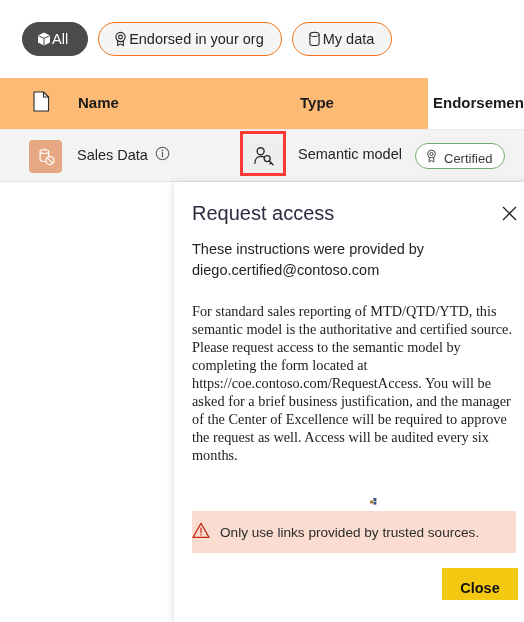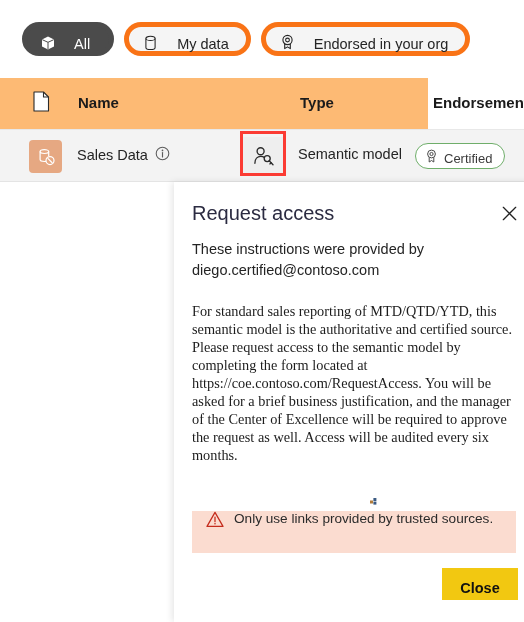--- a/index.html
+++ b/index.html
@@ -26,26 +26,26 @@
     width: 524px;
     height: 78px;
     display: flex;
     align-items: center;
     gap: 10px;
     padding-left: 22px;
     background: #ffffff;
   }
   .pill {
     display: inline-flex;
-    align-items: flex-end;
-    gap: 18px;
+    align-items: center;
+    gap: 0;
     height: 34px;
     padding: 0 17px 0 13px;
     border-radius: 18px;
-    border: 5px solid #f97316;
+    border: 1px solid #f97316;
     background: #f5f5f5;
     color: #242424;
     font-size: 14.5px;
     line-height: 1;
     white-space: nowrap;
     cursor: pointer;
   }
   .pill.selected {
     background: #4b4b4b;
     border-color: #4b4b4b;
@@ -215,22 +215,22 @@
     width: 8px; height: 8px;
     z-index: 11;
   }
   .warn {
     position: absolute;
     left: 18px; top: 329px;
     width: 324px;
     height: 42px;
     background: #fbdcd0;
     display: flex;
+    align-items: center;
     gap: 10px;
-    padding-left: 14px;
     font-size: 13.6px;
     color: #2b2b2b;
   }
   .btn-close {
     position: absolute;
     right: 15px; bottom: 22px;
     min-width: 76px;
     height: 32px;
     background: #f2c811;
     border: none;
@@ -255,37 +255,37 @@
           <path d="M8 1.6 L14 4.6 L14 11.4 L8 14.4 L2 11.4 L2 4.6 Z" fill="#ffffff"></path>
           <path d="M2.3 4.7 L8 7.3 L13.7 4.7" fill="none" stroke="#4b4b4b" stroke-width="1"></path>
           <path d="M8 7.3 L8 14.2" fill="none" stroke="#4b4b4b" stroke-width="1"></path>
         </svg>
       </span>
       <span>All</span>
     </div>
 
     <div class="pill">
       <span class="pico">
-        <svg width="15" height="16" viewBox="0 0 15 16">
-          <ellipse cx="7.5" cy="3.4" rx="4.6" ry="2.1" fill="none" stroke="#242424" stroke-width="1.05"></ellipse>
-          <path d="M2.9 3.4 L2.9 12.4 C2.9 13.5 4.96 14.5 7.5 14.5 C10.04 14.5 12.1 13.5 12.1 12.4 L12.1 3.4" fill="none" stroke="#242424" stroke-width="1.05"></path>
-        </svg>
-      </span>
-      <span>My data</span>
-    </div>
-
-    <div class="pill">
-      <span class="pico">
         <svg width="15" height="17" viewBox="0 0 15 17">
           <circle cx="7.5" cy="6" r="4.6" fill="none" stroke="#242424" stroke-width="1.1"></circle>
           <circle cx="7.5" cy="6" r="1.9" fill="none" stroke="#242424" stroke-width="1.1"></circle>
           <path d="M4.7 9.9 L4.7 14.6 L7.5 12.9 L10.3 14.6 L10.3 9.9" fill="none" stroke="#242424" stroke-width="1.1" stroke-linejoin="round"></path>
         </svg>
       </span>
       <span>Endorsed in your org</span>
+    </div>
+
+    <div class="pill">
+      <span class="pico">
+        <svg width="15" height="16" viewBox="0 0 15 16">
+          <ellipse cx="7.5" cy="3.4" rx="4.6" ry="2.1" fill="none" stroke="#242424" stroke-width="1.05"></ellipse>
+          <path d="M2.9 3.4 L2.9 12.4 C2.9 13.5 4.96 14.5 7.5 14.5 C10.04 14.5 12.1 13.5 12.1 12.4 L12.1 3.4" fill="none" stroke="#242424" stroke-width="1.05"></path>
+        </svg>
+      </span>
+      <span>My data</span>
     </div>
   </div>
 
   <div class="tablehead">
     <span class="th th-icon">
       <svg width="17" height="21" viewBox="0 0 17 21">
         <path d="M1 1 L10.5 1 L15.5 6 L15.5 20 L1 20 Z" fill="#ffffff" stroke="#2b2b2b" stroke-width="1.1" stroke-linejoin="round"></path>
         <path d="M10.5 1 L10.5 6 L15.5 6" fill="none" stroke="#2b2b2b" stroke-width="1.1" stroke-linejoin="round"></path>
       </svg>
     </span>

